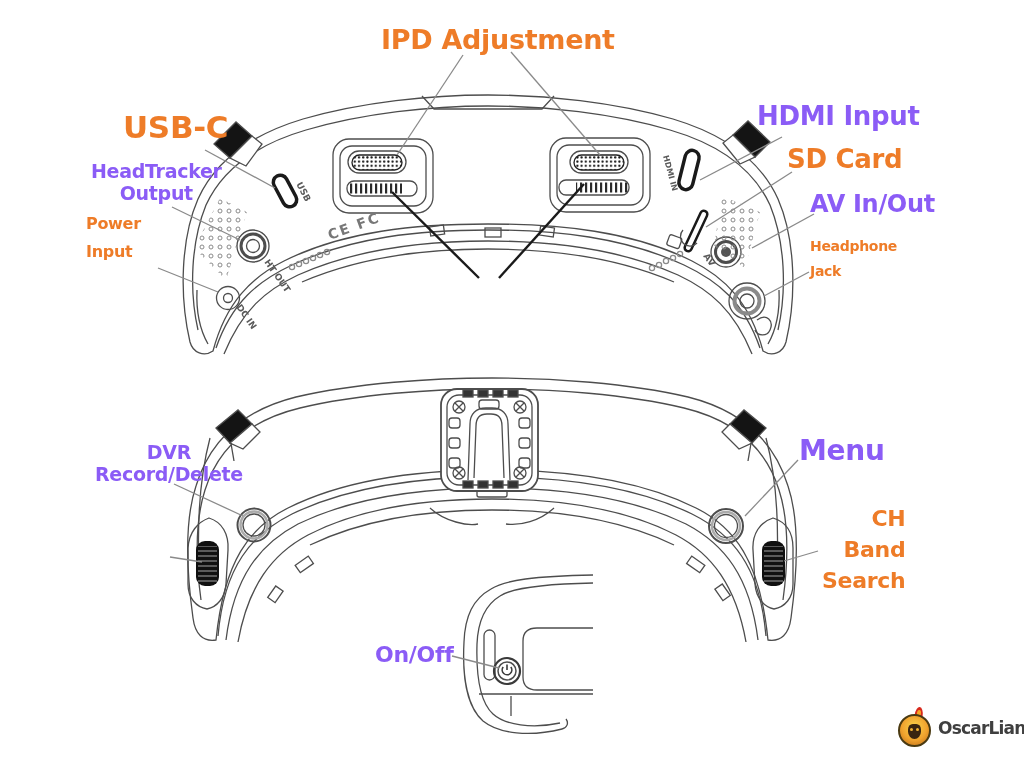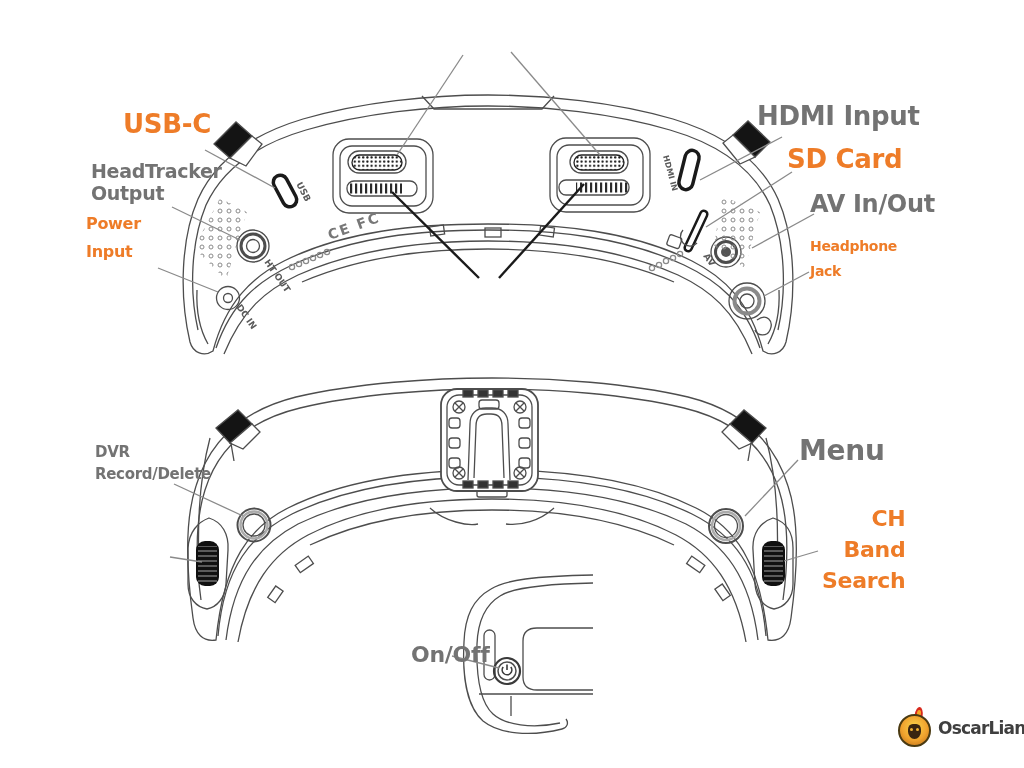--- a/index.html
+++ b/index.html
@@ -6,36 +6,36 @@
   #stage{
     position:relative;width:1024px;height:768px;background:#ffffff;overflow:hidden;
     font-family:"DejaVu Sans","Liberation Sans",sans-serif;
   }
   #art{position:absolute;left:0;top:0;}
   .callout{
     position:absolute;font-weight:bold;white-space:pre-line;line-height:1.15;
     letter-spacing:-0.3px;
   }
   .co{color:#EE7C28;}
-  .cb{color:#737373;}
+  .cb{color:#8b5cf6;text-align:center;}
   
   #l-ipd{left:381px;top:24px;font-size:27px;}
-  #l-usbc{left:123px;top:110px;font-size:26px;}
+  #l-usbc{left:123px;top:110px;font-size:31px;}
   #l-headtracker{left:91px;top:160px;font-size:19px;line-height:22px;}
   #l-power{left:86px;top:210px;font-size:16px;line-height:28px;}
   #l-hdmi{left:757px;top:102px;font-size:26px;}
   #l-sd{left:787px;top:145px;font-size:26px;}
   #l-av{left:810px;top:191px;font-size:24px;}
   #l-headphone{left:810px;top:234px;font-size:14px;line-height:25px;}
   #l-focal{left:367px;top:278px;font-size:27px;}
-  #l-dvr{left:95px;top:441px;font-size:15px;line-height:22px;}
+  #l-dvr{left:95px;top:441px;font-size:19px;line-height:22px;}
   #l-volume{left:85px;top:526px;font-size:20px;line-height:21px;}
   #l-menu{left:799px;top:435px;font-size:28px;}
   #l-ch{left:822px;top:503px;font-size:22px;line-height:31px;text-align:right;}
-  #l-onoff{left:375px;top:642px;font-size:22px;margin-left:36px;}
+  #l-onoff{left:375px;top:642px;font-size:22px;}
 
   .logo{position:absolute;left:898px;top:708px;display:flex;align-items:center;gap:4px;}
   .logo-badge{position:relative;width:36px;height:40px;}
   .logo-flame{
     position:absolute;left:17px;top:-1px;width:8px;height:12px;
     background:#d8291c;border-radius:50% 50% 50% 50%/70% 70% 30% 30%;
     transform:rotate(8deg);
   }
   .logo-flame:after{content:"";position:absolute;left:2px;top:3px;width:4px;height:7px;
     background:#f6a623;border-radius:50%;}
@@ -323,20 +323,21 @@
     <line x1="798" y1="460" x2="745" y2="516"></line>
     <line x1="818" y1="551" x2="784" y2="561"></line>
     <line x1="452" y1="656" x2="499" y2="668"></line>
   </g>
   <g stroke="#1a1a1a" stroke-width="2.4">
     <line x1="479" y1="278" x2="392" y2="192"></line>
     <line x1="499" y1="278" x2="584" y2="184"></line>
   </g>
 </svg>
 
+<div class="callout co" id="l-ipd">IPD Adjustment</div>
 <div class="callout co" id="l-usbc">USB-C</div>
 <div class="callout cb" id="l-headtracker">HeadTracker
 Output</div>
 <div class="callout co" id="l-power">Power
 Input</div>
 <div class="callout cb" id="l-hdmi">HDMI Input</div>
 <div class="callout co" id="l-sd">SD Card</div>
 <div class="callout cb" id="l-av">AV In/Out</div>
 <div class="callout co" id="l-headphone">Headphone
 Jack</div>

